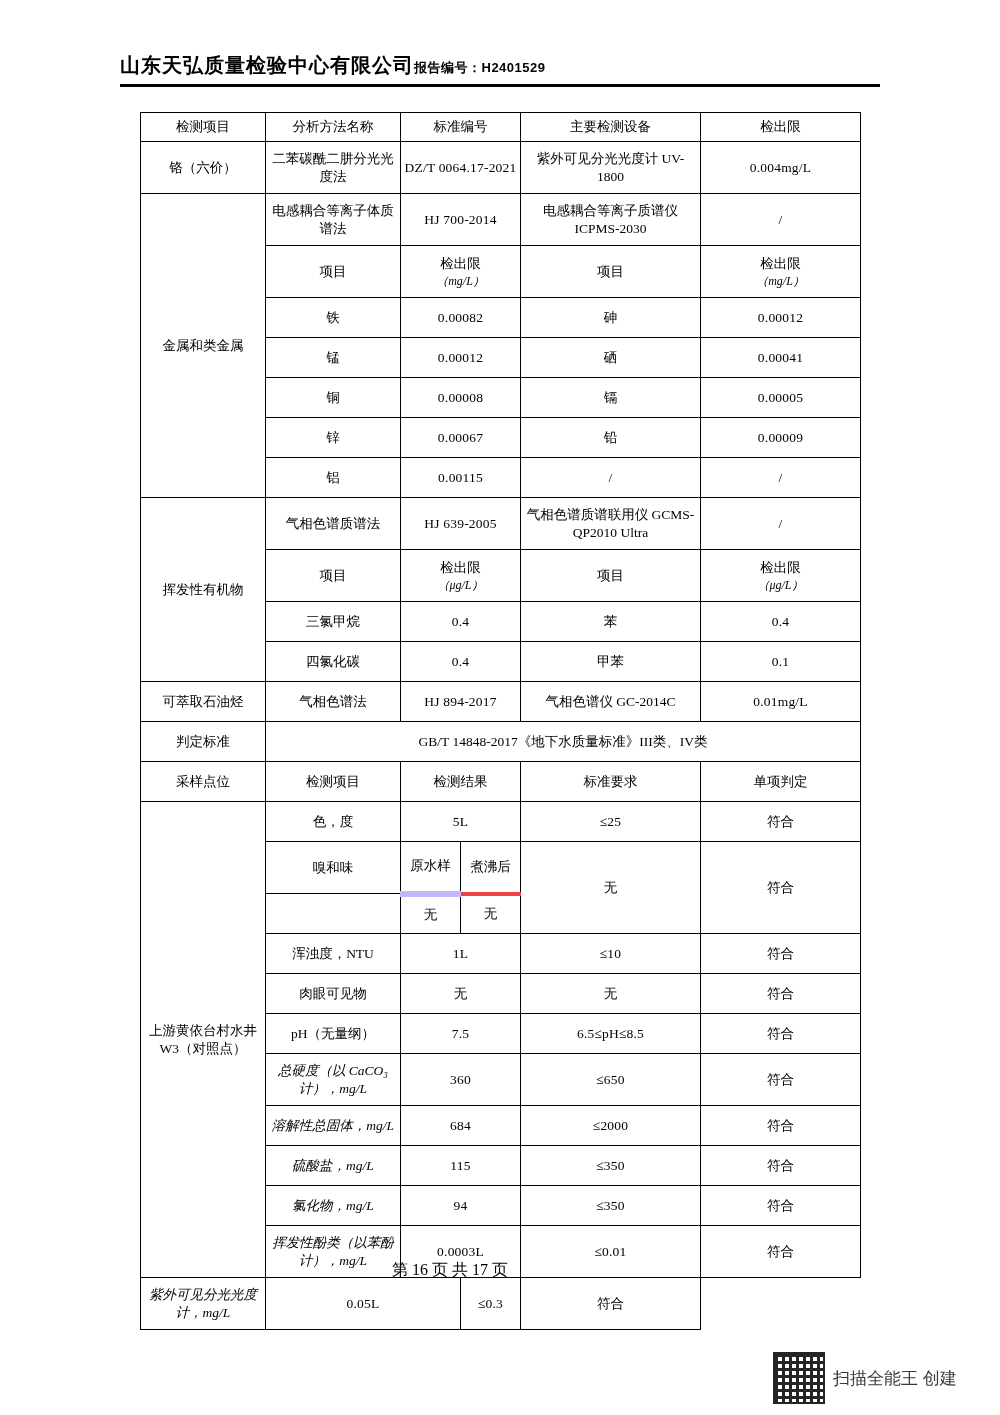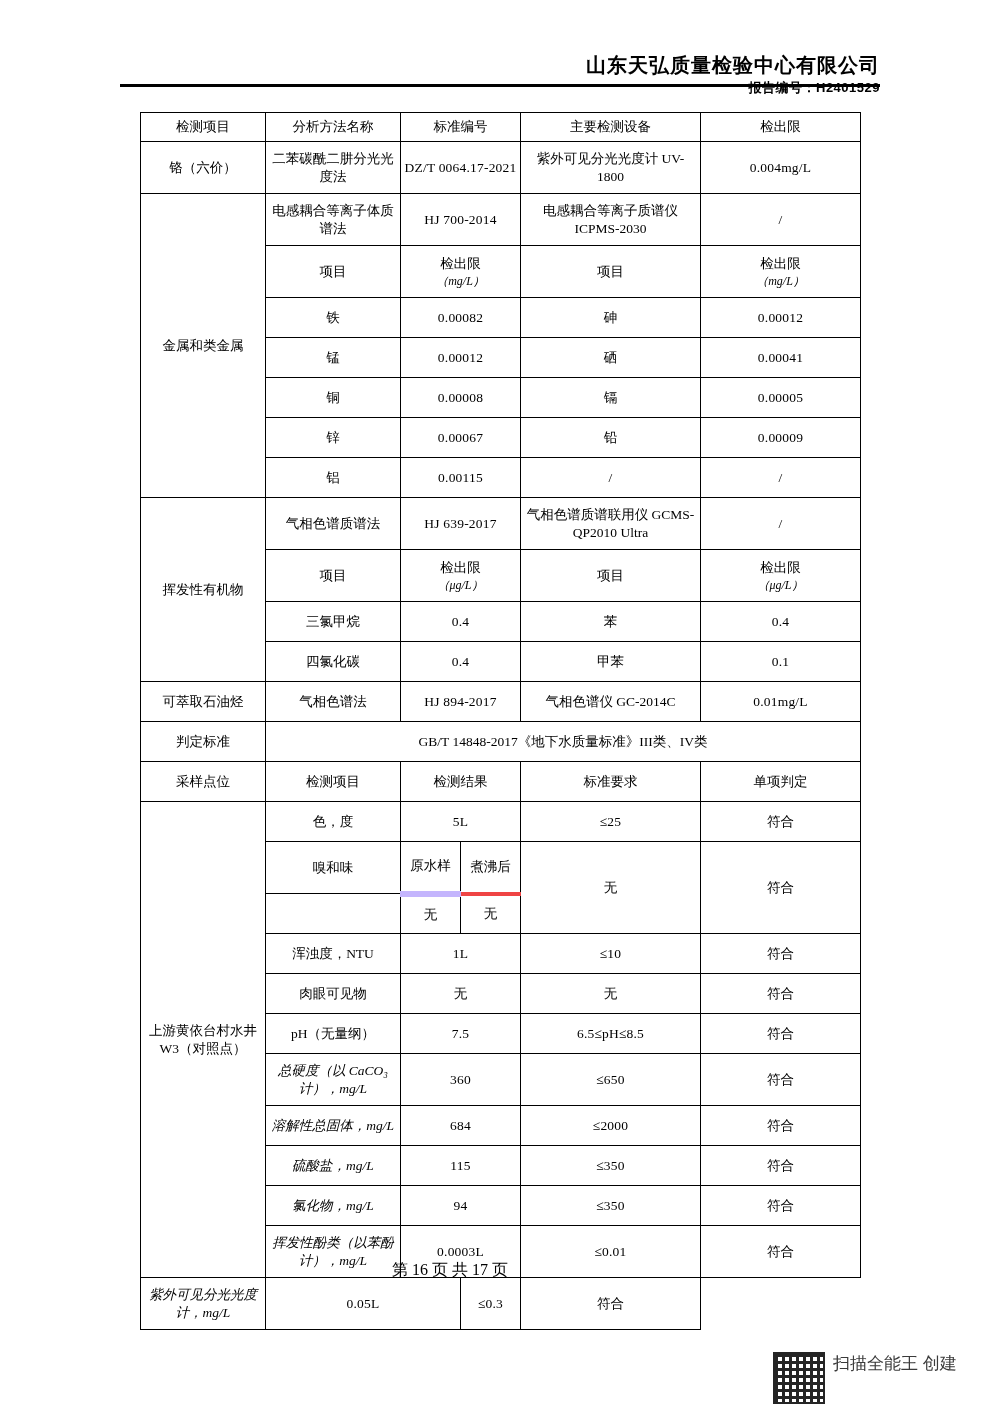--- a/index.html
+++ b/index.html
@@ -22,22 +22,20 @@
     height: 1415px;
   }
   
   .header {
     position: absolute;
     left: 120px;
     top: 52px;
     width: 760px;
     display: flex;
     align-items: flex-end;
-    justify-content: space-between;
-    flex-direction: column;
   }
   .company-name {
     font-family: "Liberation Sans", "DejaVu Sans", sans-serif;
     font-weight: bold;
     font-size: 20px;
     letter-spacing: 1px;
   }
   .report-no {
     font-family: "Liberation Sans", "DejaVu Sans", sans-serif;
     font-weight: bold;
@@ -98,20 +96,21 @@
     font-size: 16px;
     font-family: "Liberation Serif", "DejaVu Serif", serif;
     margin-top: 12px;
   }
   
   .watermark {
     position: absolute;
     left: 744px;
     top: 1352px;
     display: flex;
+    align-items: center;
     gap: 8px;
     padding-left: 29px;
   }
   .qr {
     width: 52px;
     height: 52px;
     background-color: #fff;
     background-image:
       linear-gradient(90deg, #000 50%, transparent 50%),
       linear-gradient(#000 50%, transparent 50%);
@@ -213,21 +212,21 @@
       <tr class="tall">
         <td class="cjk">铝</td>
         <td class="num" colspan="2">0.00115</td>
         <td class="cjk">/</td>
         <td class="num">/</td>
       </tr>
 
       <tr class="row2">
         <td class="vgroup" rowspan="4">挥发性有机物</td>
         <td class="cjk">气相色谱质谱法</td>
-        <td class="num" colspan="2">HJ 639-2017</td>
+        <td class="num" colspan="2">HJ 639-2005</td>
         <td class="cjk">气相色谱质谱联用仪 GCMS-QP2010 Ultra</td>
         <td class="num">/</td>
       </tr>
       <tr class="row2">
         <td class="cjk">项目</td>
         <td class="cjk" colspan="2">
           <div>检出限</div>
           <div class="sub">（μg/L）</div>
         </td>
         <td class="cjk">项目</td>

